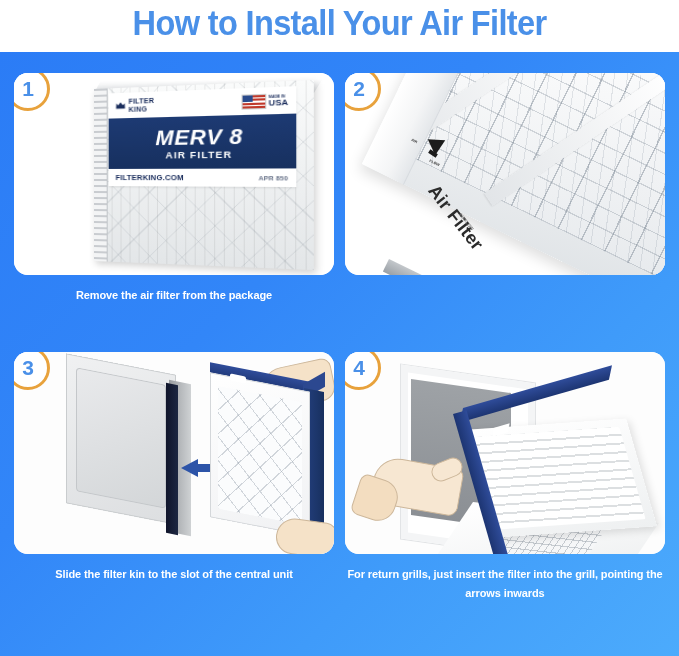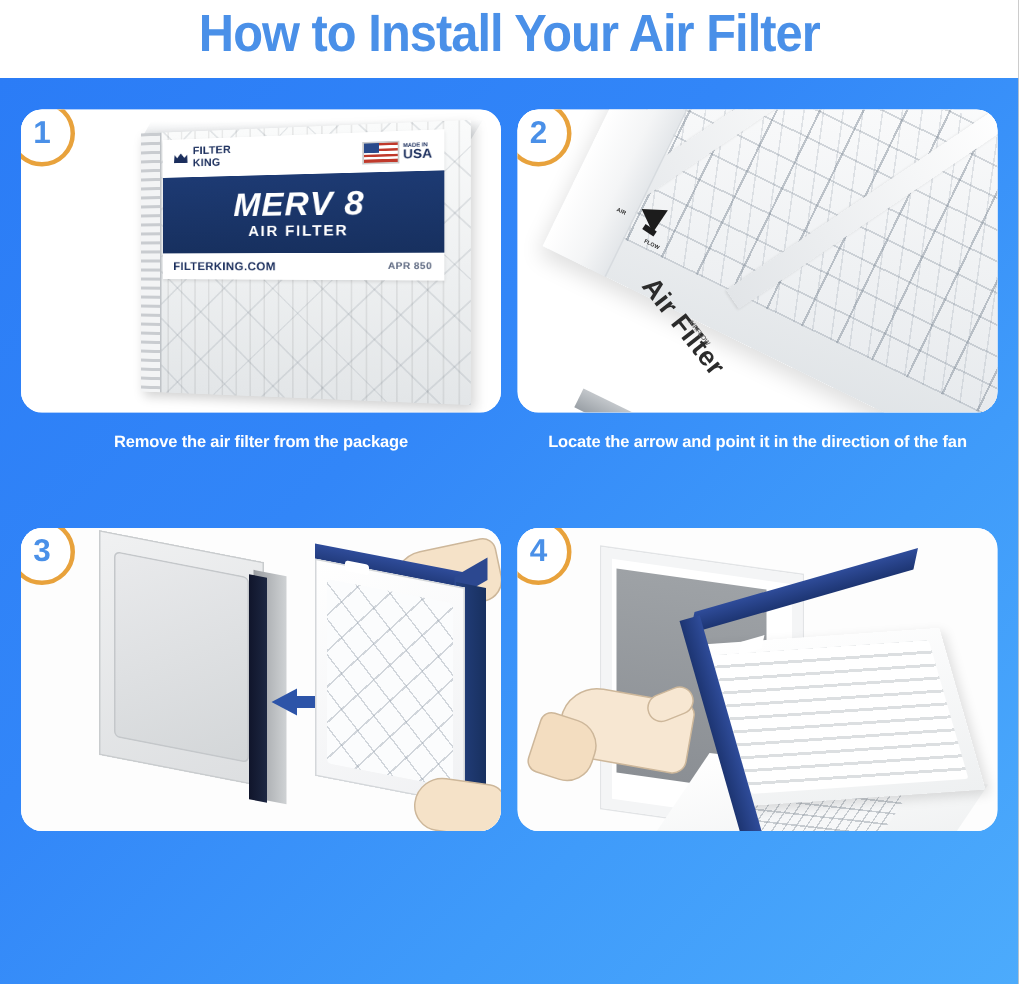--- a/index.html
+++ b/index.html
@@ -480,21 +480,20 @@
             <div class="p2-arrow-tail"></div>
             <div class="p2-arrow-label-a">AIR</div>
             <div class="p2-arrow-label-b">FLOW</div>
             <div class="p2-airfilter-text">Air Filter</div>
             <div class="p2-sub-text">AIRFLOW</div>
           </div>
           <div class="badge">
             <span class="badge-num">2</span>
           </div>
         </div>
-        <div class="caption">Locate the arrow and point it in the direction of the fan</div>
       </div>
 
       <div class="step step-3">
         <div class="card">
           <div class="p3-scene">
             <div class="p3-unit-face">
               <div class="p3-unit-inner"></div>
             </div>
             <div class="p3-unit-side"></div>
             <div class="p3-unit-slot"></div>
@@ -508,20 +507,21 @@
             <div class="p3-filter-face">
               <div class="p3-filter-mesh"></div>
             </div>
             <div class="p3-clip"></div>
             <div class="p3-hand-bot"></div>
           </div>
           <div class="badge">
             <span class="badge-num">3</span>
           </div>
         </div>
+        <div class="caption">Slide the filter kin to the slot of the central unit</div>
       </div>
 
       <div class="step step-4">
         <div class="card">
           <div class="p4-scene">
             <div class="p4-wall-frame"></div>
             <div class="p4-cavity"></div>
             <div class="p4-ceiling"></div>
             <div class="p4-ceiling-grid"></div>
             <div class="p4-grille">
@@ -531,17 +531,18 @@
             <div class="p4-filter-edge"></div>
             <div class="p4-clip"></div>
             <div class="p4-hand"></div>
             <div class="p4-finger"></div>
             <div class="p4-hand-wrist"></div>
           </div>
           <div class="badge">
             <span class="badge-num">4</span>
           </div>
         </div>
+        <div class="caption">For return grills, just insert the filter into the grill, pointing the arrows inwards</div>
       </div>
 
     </div>
   </div>
 </div>
 
 </body></html>

